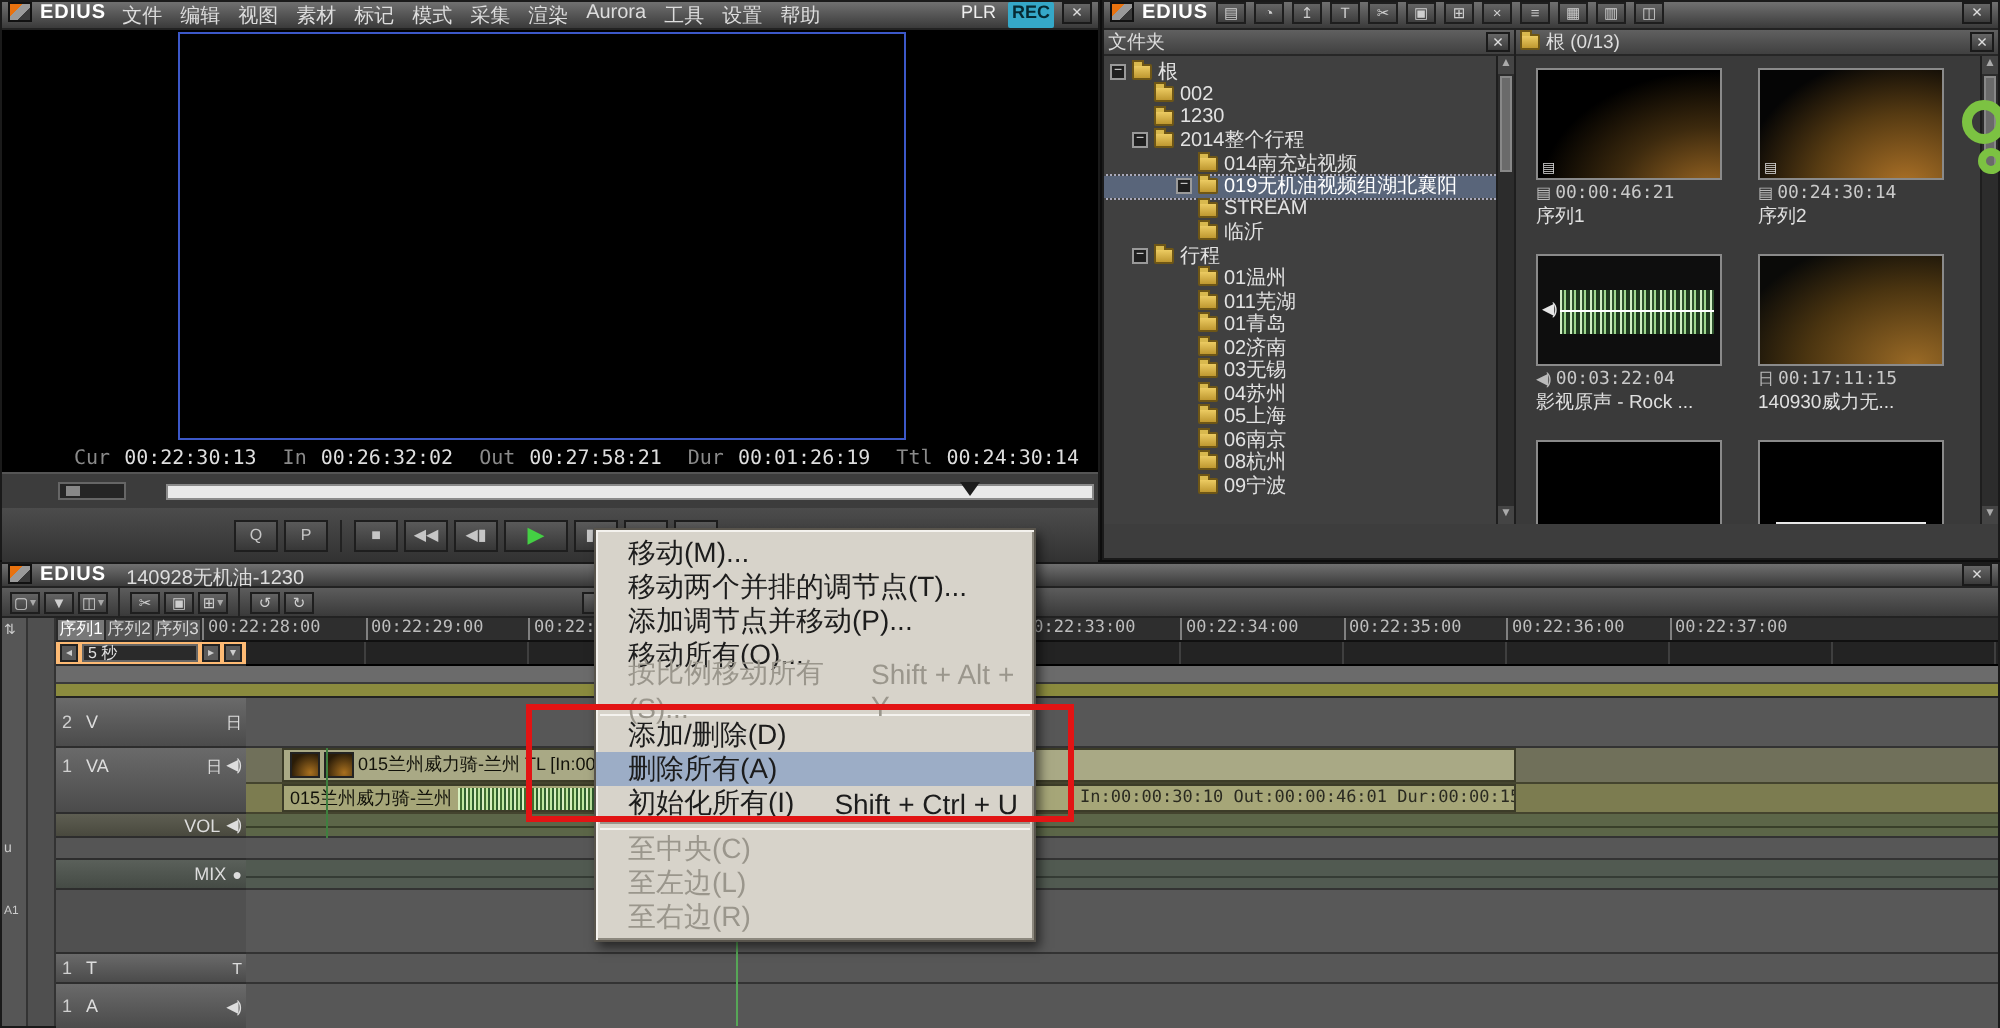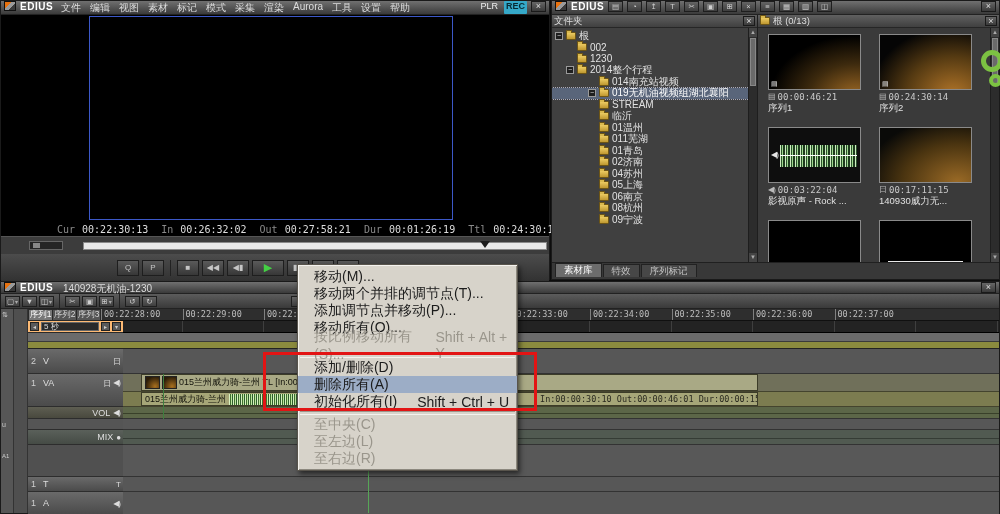--- a/index.html
+++ b/index.html
@@ -16,21 +16,21 @@
   .spacer{flex:1}
   
   #preview{left:0;top:0;width:550px;height:280px}
   .pmenu{display:flex;gap:1px}
   .pmenu span{padding:0 4px;font-size:10px;color:#ddd}
   .chip{font-size:9px;color:#eee;padding:0 2px}
   .chip.rec{background:#35a8c8;color:#062a33;font-weight:bold;border-radius:1px}
   .pscreen{position:absolute;top:14px;left:0;width:100%;height:208px;background:#000}
   .vrect{position:absolute;left:88px;top:1px;width:364px;height:204px;border:1px solid #3c58c8;background:#000}
   .tcrow{position:absolute;top:222px;left:0;width:100%;height:13px;background:#000;display:flex;align-items:center;
-    padding-left:56px;gap:7px;font-family:"DejaVu Sans Mono","Liberation Mono",monospace;font-size:10px}
+    padding-left:36px;gap:7px;font-family:"DejaVu Sans Mono","Liberation Mono",monospace;font-size:10px}
   .tcrow .lbl{color:#8a8a8a}
   .tcrow .val{color:#dedede;margin-right:6px}
   .sliderrow{position:absolute;top:235px;left:0;width:100%;height:18px;background:#3c3c3c;border-top:1px solid #555}
   .minibox{position:absolute;left:28px;top:4px;width:34px;height:9px;background:#252525;border:1px solid #666}
   .minithumb{position:absolute;left:3px;top:1px;width:7px;height:5px;background:#888}
   .seekbar{position:absolute;left:82px;top:5px;width:464px;height:8px;background:#e9e9e9;border:1px solid #8a8a8a}
   .seekmark{position:absolute;left:396px;top:-2px;width:0;height:0;border:5px solid transparent;border-top:7px solid #1c1c1c}
   .transport{position:absolute;top:253px;left:0;width:100%;height:27px;background:linear-gradient(#4c4c4c,#323232);
     display:flex;align-items:center;padding-left:116px;gap:3px}
   .tbtn{min-width:22px;height:16px;background:linear-gradient(#5a5a5a,#373737);border:1px solid #1e1e1e;color:#c6c6c6;
@@ -292,39 +292,49 @@
           <div class="trow lv3">
             <span class="eboxsp"></span>
               <span class="fico"></span>
             <span>STREAM</span>
           </div>
           <div class="trow lv2">
             <span class="eboxsp"></span>
               <span class="fico"></span>
             <span>临沂</span>
           </div>
+          <div class="trow lv1">
+            <span class="ebox">−</span>
+            <span class="fico"></span>
+            <span>行程</span>
+          </div>
           <div class="trow lv2">
             <span class="eboxsp"></span>
               <span class="fico"></span>
             <span>01温州</span>
           </div>
           <div class="trow lv2">
             <span class="eboxsp"></span>
               <span class="fico"></span>
             <span>011芜湖</span>
           </div>
           <div class="trow lv2">
             <span class="eboxsp"></span>
               <span class="fico"></span>
             <span>01青岛</span>
           </div>
           <div class="trow lv2">
             <span class="eboxsp"></span>
               <span class="fico"></span>
             <span>02济南</span>
+          </div>
+          <div class="trow lv2">
+            <span class="eboxsp"></span>
+              <span class="fico"></span>
+            <span>03无锡</span>
           </div>
           <div class="trow lv2">
             <span class="eboxsp"></span>
               <span class="fico"></span>
             <span>04苏州</span>
           </div>
           <div class="trow lv2">
             <span class="eboxsp"></span>
               <span class="fico"></span>
             <span>05上海</span>
@@ -405,25 +415,20 @@
           <div class="cell">
             <div class="thumb part2"></div>
           </div>
         </div>
         <div class="vscroll" style="top:13px">
           <span class="varrow vup">▲</span>
           <span class="vthumb"></span>
           <span class="varrow vdn">▼</span>
         </div>
       </div>
-    </div>
-    <div class="bintabs">
-      <span class="btab active">素材库</span>
-      <span class="btab">特效</span>
-      <span class="btab">序列标记</span>
     </div>
   </div>
 
   <div class="win" id="tl">
     <div class="titlebar">
       <span class="logo"></span>
       <span class="apptitle">EDIUS</span>
       <span style="margin-left:6px;color:#ddd">140928无机油-1230</span>
       <span class="spacer"></span>
       <span class="xbtn">×</span>

